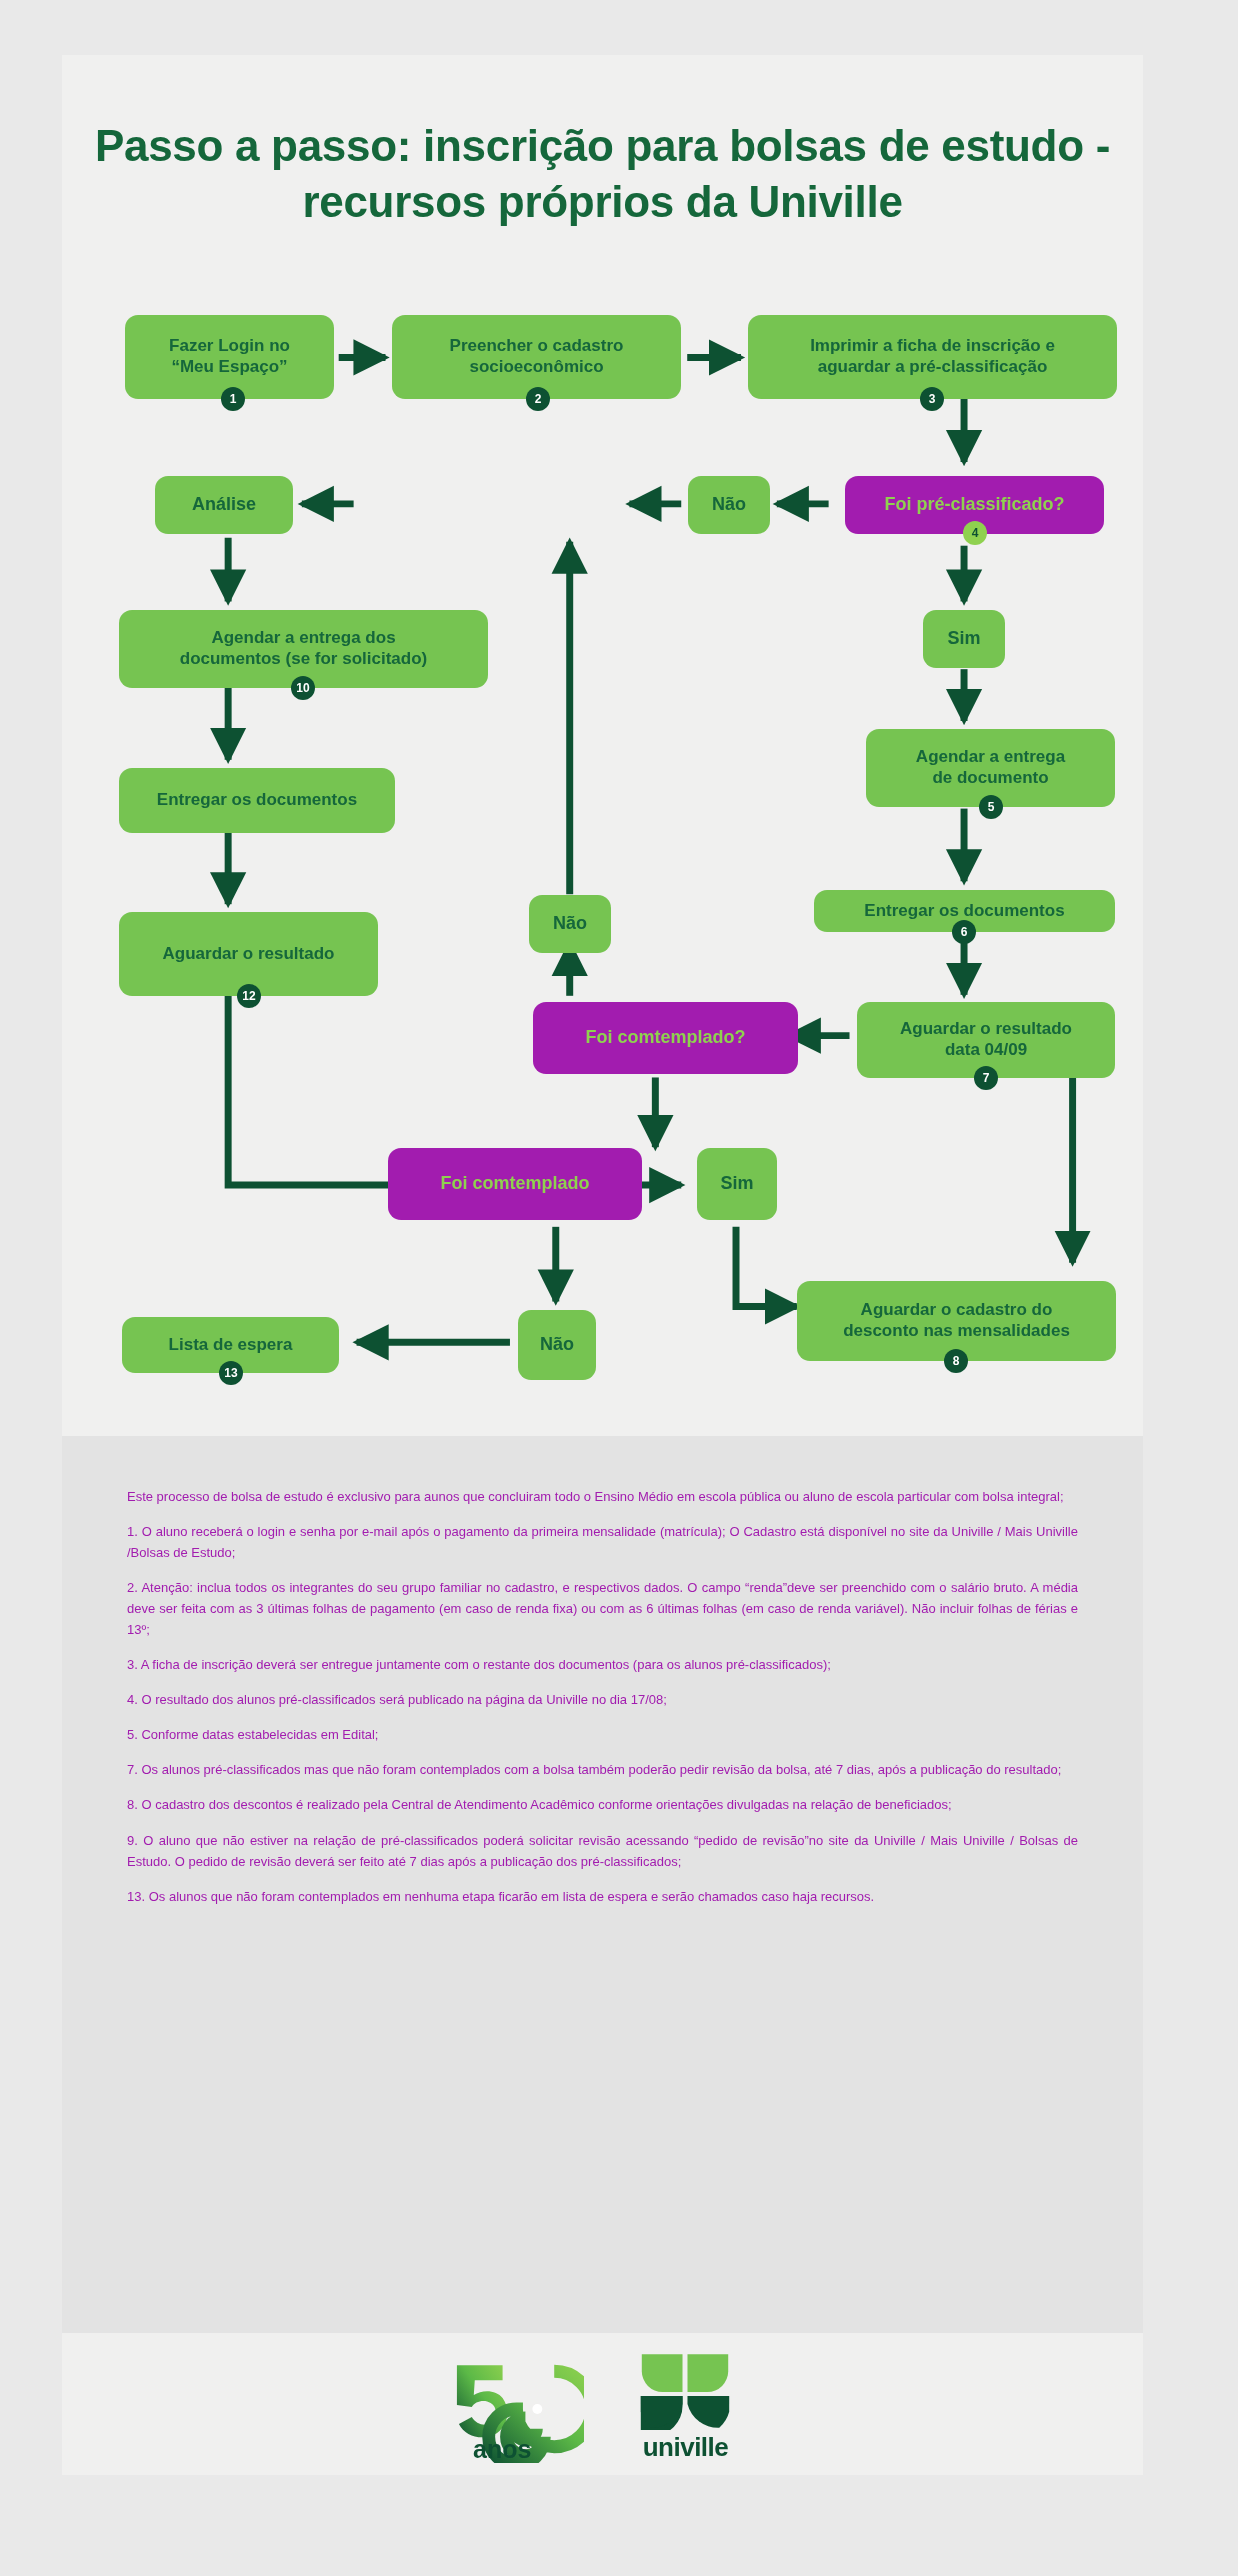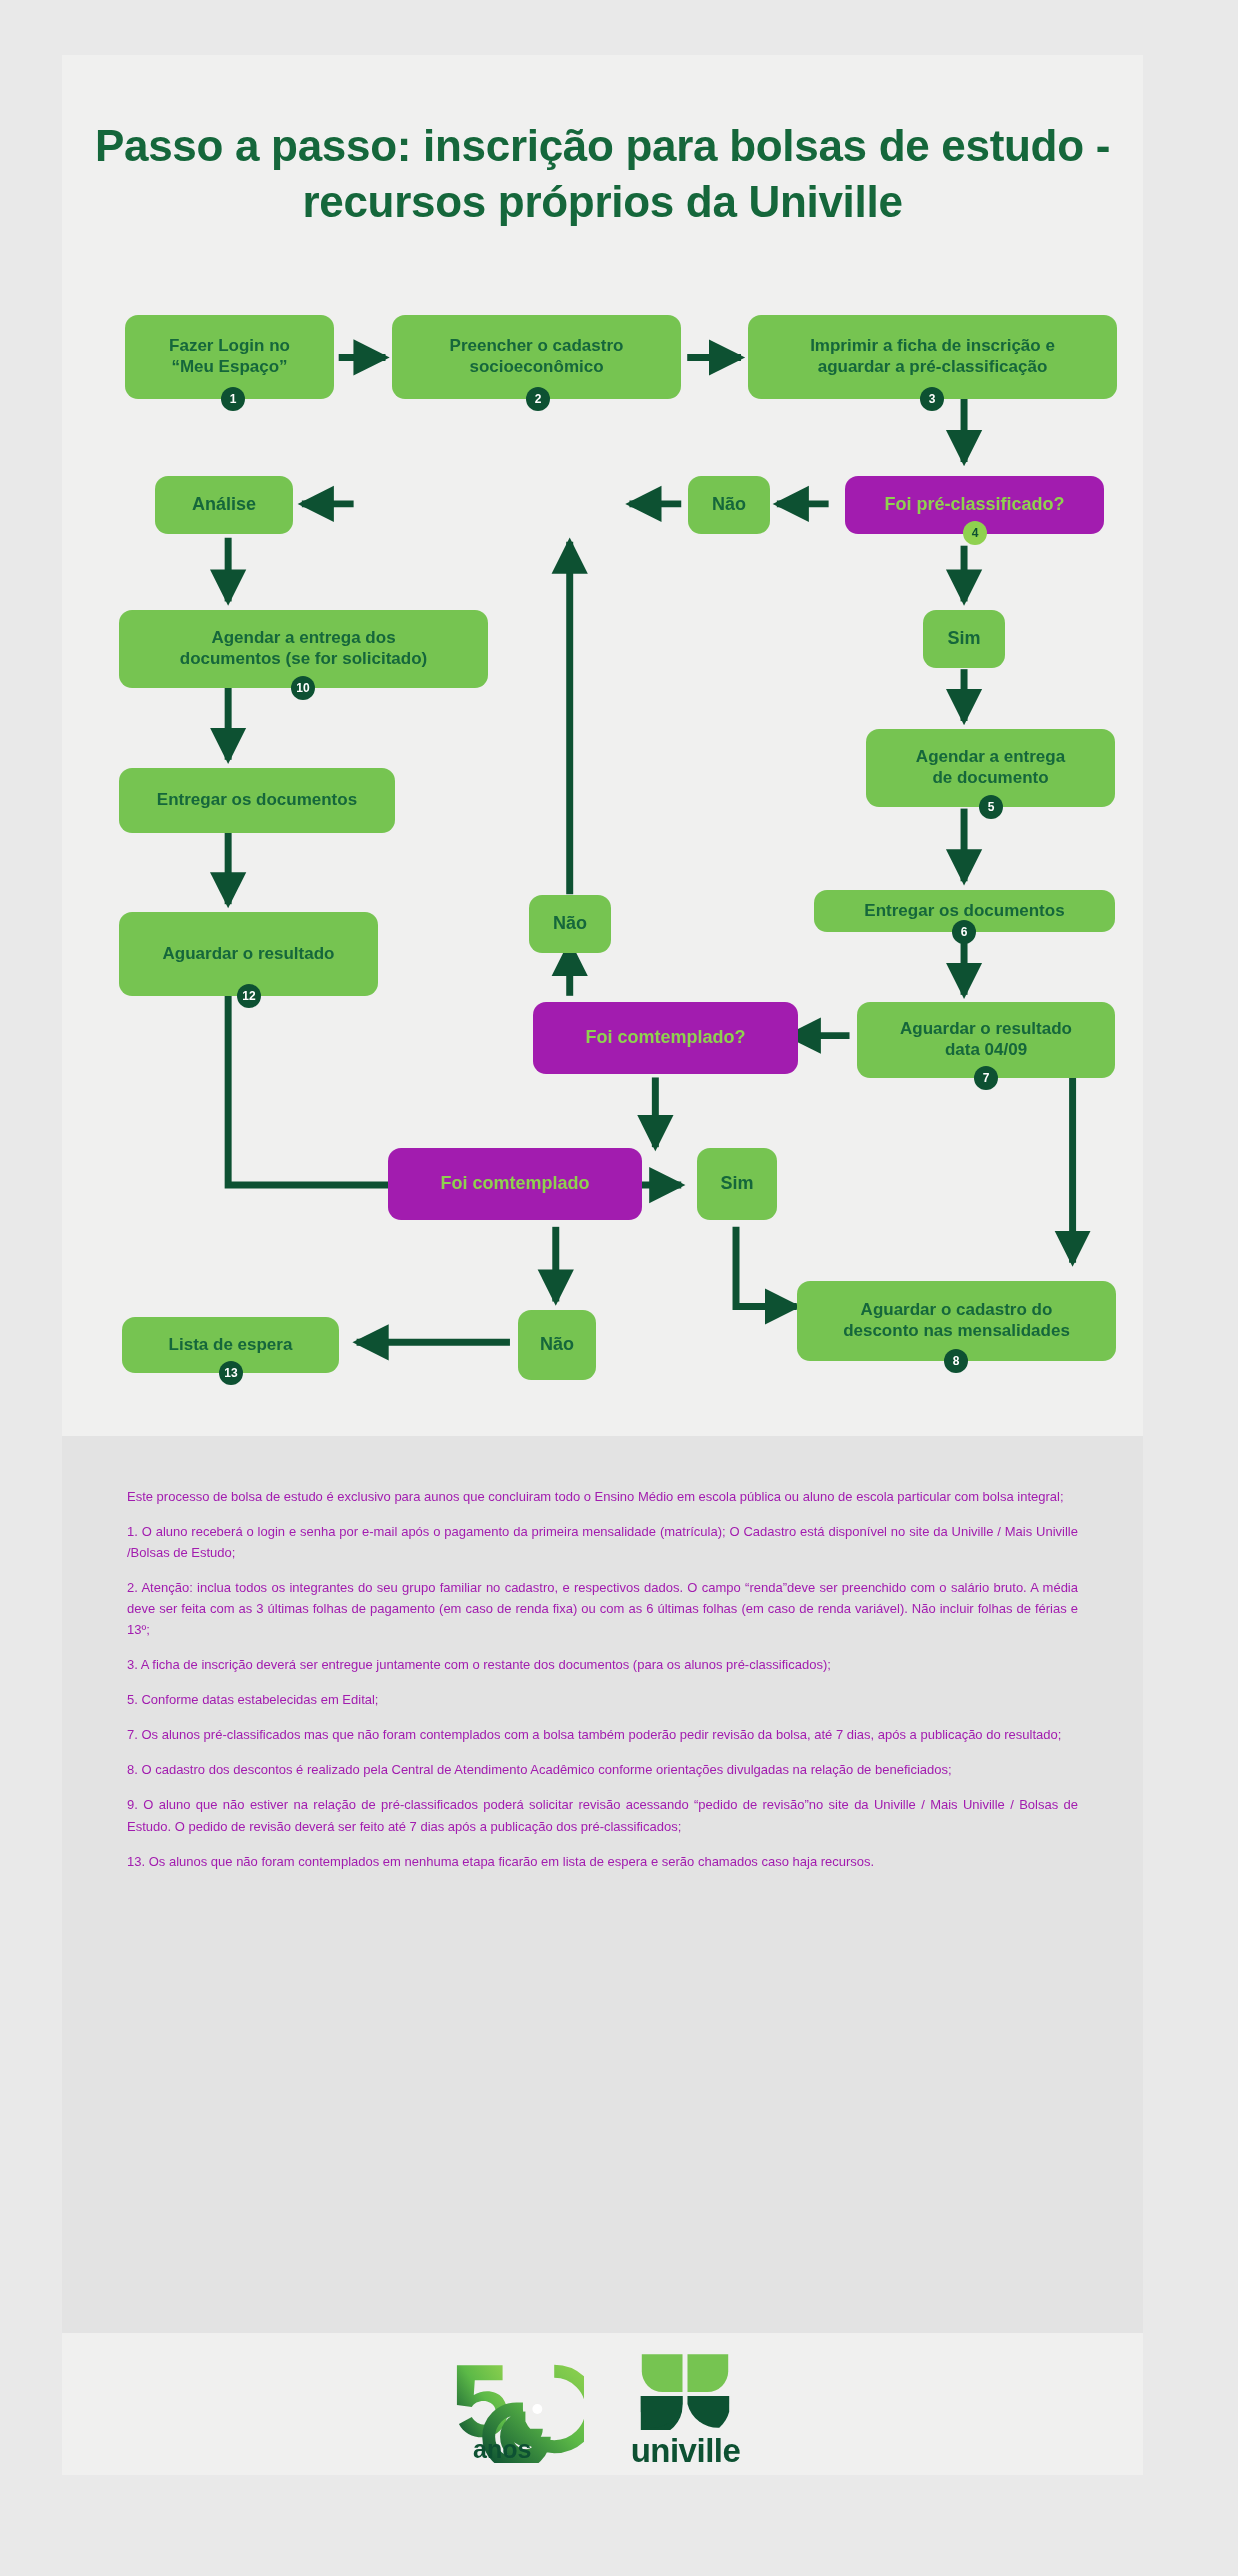--- a/index.html
+++ b/index.html
@@ -277,20 +277,21 @@
 desconto nas mensalidades</span>
       <span class="badge onlight" style="left:147px; top:68px;">8</span>
     </div>
   </div>
 
   <div class="notes">
     <p>Este processo de bolsa de estudo é exclusivo para aunos que concluiram todo o Ensino Médio em escola pública ou aluno de escola particular com bolsa integral;</p>
     <p>1. O aluno receberá o login e senha por e-mail após o pagamento da primeira mensalidade (matrícula); O Cadastro está disponível no site da Univille / Mais Univille /Bolsas de Estudo;</p>
     <p>2. Atenção: inclua todos os integrantes do seu grupo familiar no cadastro, e respectivos dados. O campo “renda”deve ser preenchido com o salário bruto. A média deve ser feita com as 3 últimas folhas de pagamento (em caso de renda fixa) ou com as 6 últimas folhas (em caso de renda variável). Não incluir folhas de férias e 13º;</p>
     <p>3. A ficha de inscrição deverá ser entregue juntamente com o restante dos documentos (para os alunos pré-classificados);</p>
+    <p>4. O resultado dos alunos pré-classificados será publicado na página da Univille no dia 17/08;</p>
     <p>5. Conforme datas estabelecidas em Edital;</p>
     <p>7. Os alunos pré-classificados mas que não foram contemplados com a bolsa também poderão pedir revisão da bolsa, até 7 dias, após a publicação do resultado;</p>
     <p>8. O cadastro dos descontos é realizado pela Central de Atendimento Acadêmico conforme orientações divulgadas na relação de beneficiados;</p>
     <p>9. O aluno que não estiver na relação de pré-classificados poderá solicitar revisão acessando “pedido de revisão”no site da Univille / Mais Univille / Bolsas de Estudo. O pedido de revisão deverá ser feito até 7 dias após a publicação dos pré-classificados;</p>
     <p>13. Os alunos que não foram contemplados em nenhuma etapa ficarão em lista de espera e serão chamados caso haja recursos.</p>
   </div>
 
   <div class="logos">
 
     <div style="position:relative;width:139px;height:110px;">
@@ -316,20 +317,20 @@
 
     <div style="position:relative;width:149px;height:112px;">
       <svg width="149" height="78" viewBox="0 0 150 78">
         <path d="M31,2 L72,2 L72,40 L52,40 A21,21 0 0,1 31,19 Z" fill="#76c451"></path>
         <path d="M118,2 L77,2 L77,40 L97,40 A21,21 0 0,0 118,19 Z" fill="#76c451"></path>
         <path d="M30,44 L72,44 L72,54 A30,30 0 0,1 42,84 L30,84 Z
                  M30,44 A0,0 0 0,0 30,44" fill="#0d5132"></path>
         <path d="M30,44 L72,44 L72,52 A32,32 0 0,1 40,76 A32,32 0 0,1 30,60 Z" fill="#0d5132"></path>
         <path d="M119,44 L77,44 L77,52 A32,32 0 0,0 109,76 A32,32 0 0,0 119,60 Z" fill="#0d5132"></path>
       </svg>
-      <div style="text-align:center;color:#0d5132;font-size:33px;font-weight:bold;letter-spacing:-0.5px;margin-top:-2px;">univille</div>
+      <div style="text-align:center;color:#0d5132;font-size:26px;font-weight:bold;letter-spacing:-0.5px;margin-top:-2px;">univille</div>
     </div>
   </div>
 
   <div class="credit">Divisão de Comunicação Institucional - junho/2015</div>
 
 </div>
 
 
 </body></html>

